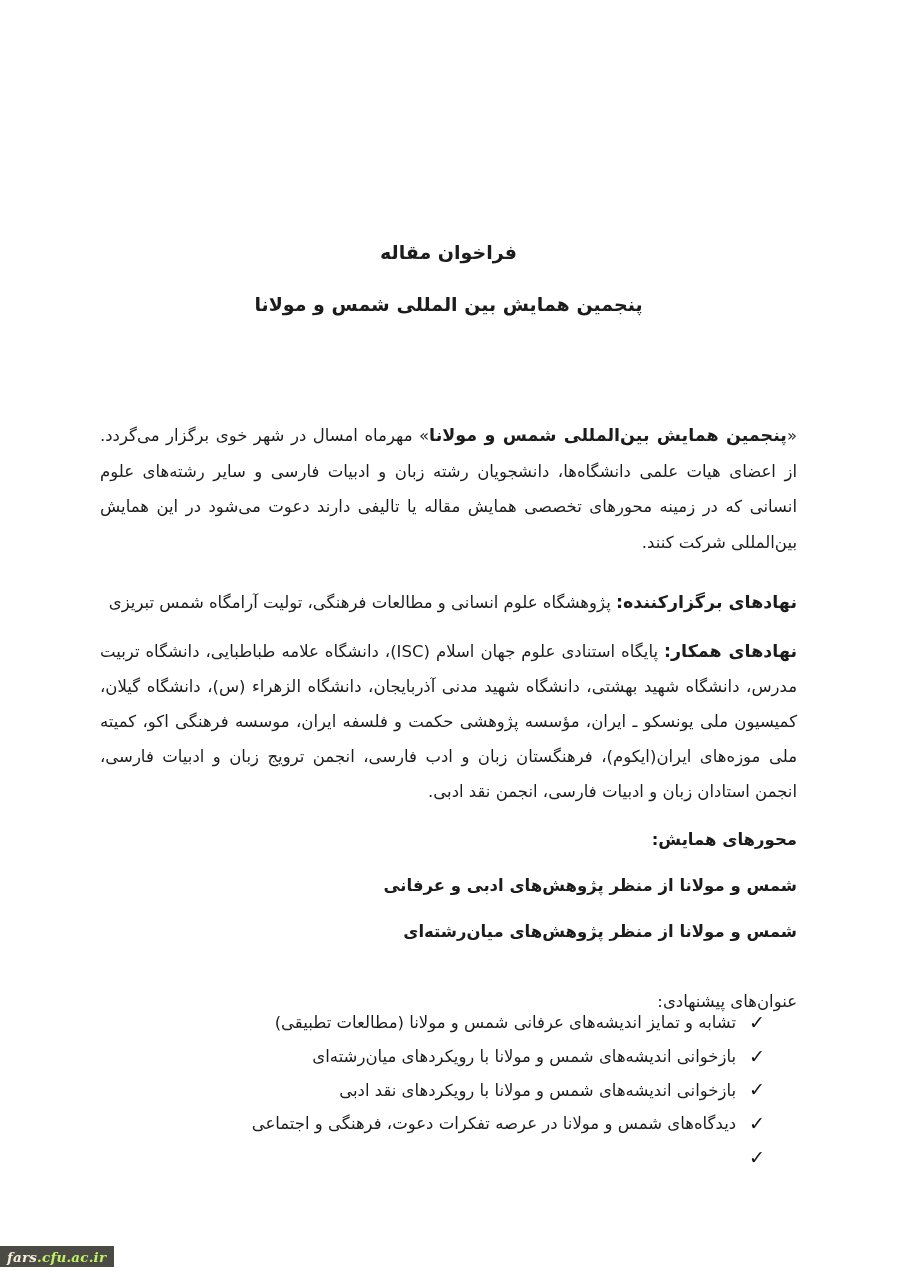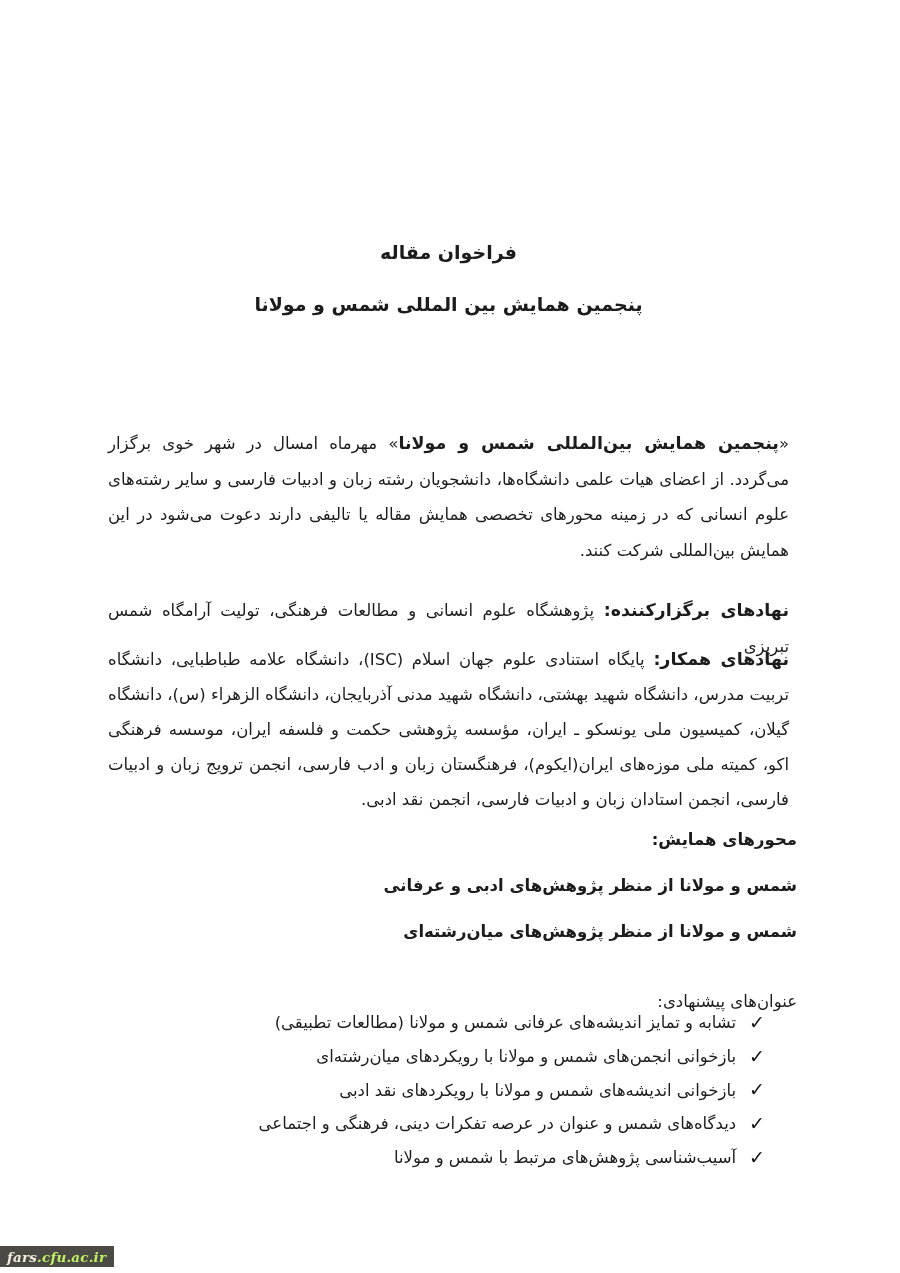--- a/index.html
+++ b/index.html
@@ -22,21 +22,21 @@
     font-weight: 700;
     margin: 12px;
     line-height: 30px;
   }
   .title-1 { top: 225px; }
   .title-2 { top: 277px; }
   .para {
     position: absolute;
     left: 100px;
     right: 103px;
-    margin: 8px;
+    margin: 0;
     font-size: 16.5px;
     line-height: 35.5px;
     text-align: justify;
     text-align-last: right;
     text-justify: inter-word;
   }
   .para b { font-size: 17.5px; }
   .intro-para    { top: 418px; }
   .organizers-para { top: 585px; }
   .partners-para { top: 634px; line-height: 35px; }
@@ -113,33 +113,32 @@
   <div class="line bold-line theme-item-2">شمس و مولانا از منظر پژوهش‌های میان‌رشته‌ای</div>
   <div class="line suggested-heading">عنوان‌های پیشنهادی:</div>
 
   <ul class="bullet-list">
     <li>
         <span class="check">✓</span>
         <span>تشابه و تمایز اندیشه‌های عرفانی شمس و مولانا (مطالعات تطبیقی)</span>
       </li>
     <li>
         <span class="check">✓</span>
-        <span>بازخوانی انجمن‌های شمس و مولانا با رویکردهای میان‌رشته‌ای</span>
+        <span>بازخوانی اندیشه‌های شمس و مولانا با رویکردهای میان‌رشته‌ای</span>
       </li>
     <li>
         <span class="check">✓</span>
         <span>بازخوانی اندیشه‌های شمس و مولانا با رویکردهای نقد ادبی</span>
       </li>
     <li>
         <span class="check">✓</span>
-        <span>دیدگاه‌های شمس و عنوان در عرصه تفکرات دینی، فرهنگی و اجتماعی</span>
+        <span>دیدگاه‌های شمس و مولانا در عرصه تفکرات دعوت، فرهنگی و اجتماعی</span>
       </li>
     <li>
         <span class="check">✓</span>
-        <span>آسیب‌شناسی پژوهش‌های مرتبط با شمس و مولانا</span>
       </li>
   </ul>
 
   <div class="watermark">
       <span class="wm-prefix">fars</span>
       <span class="wm-suffix">.cfu.ac.ir</span>
     </div>
 
 </div>
 

